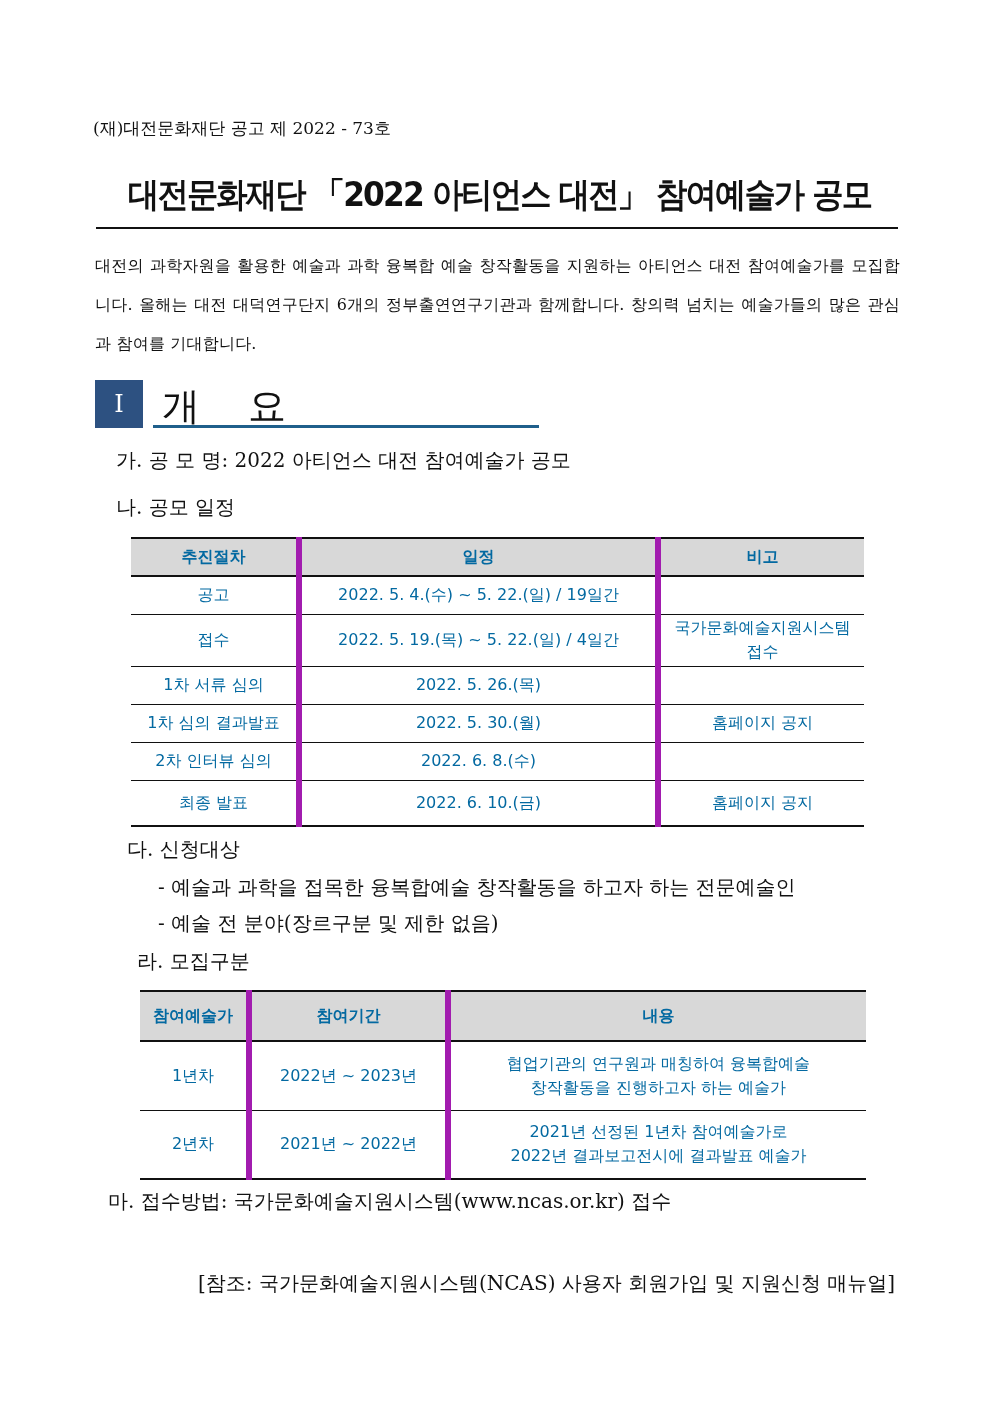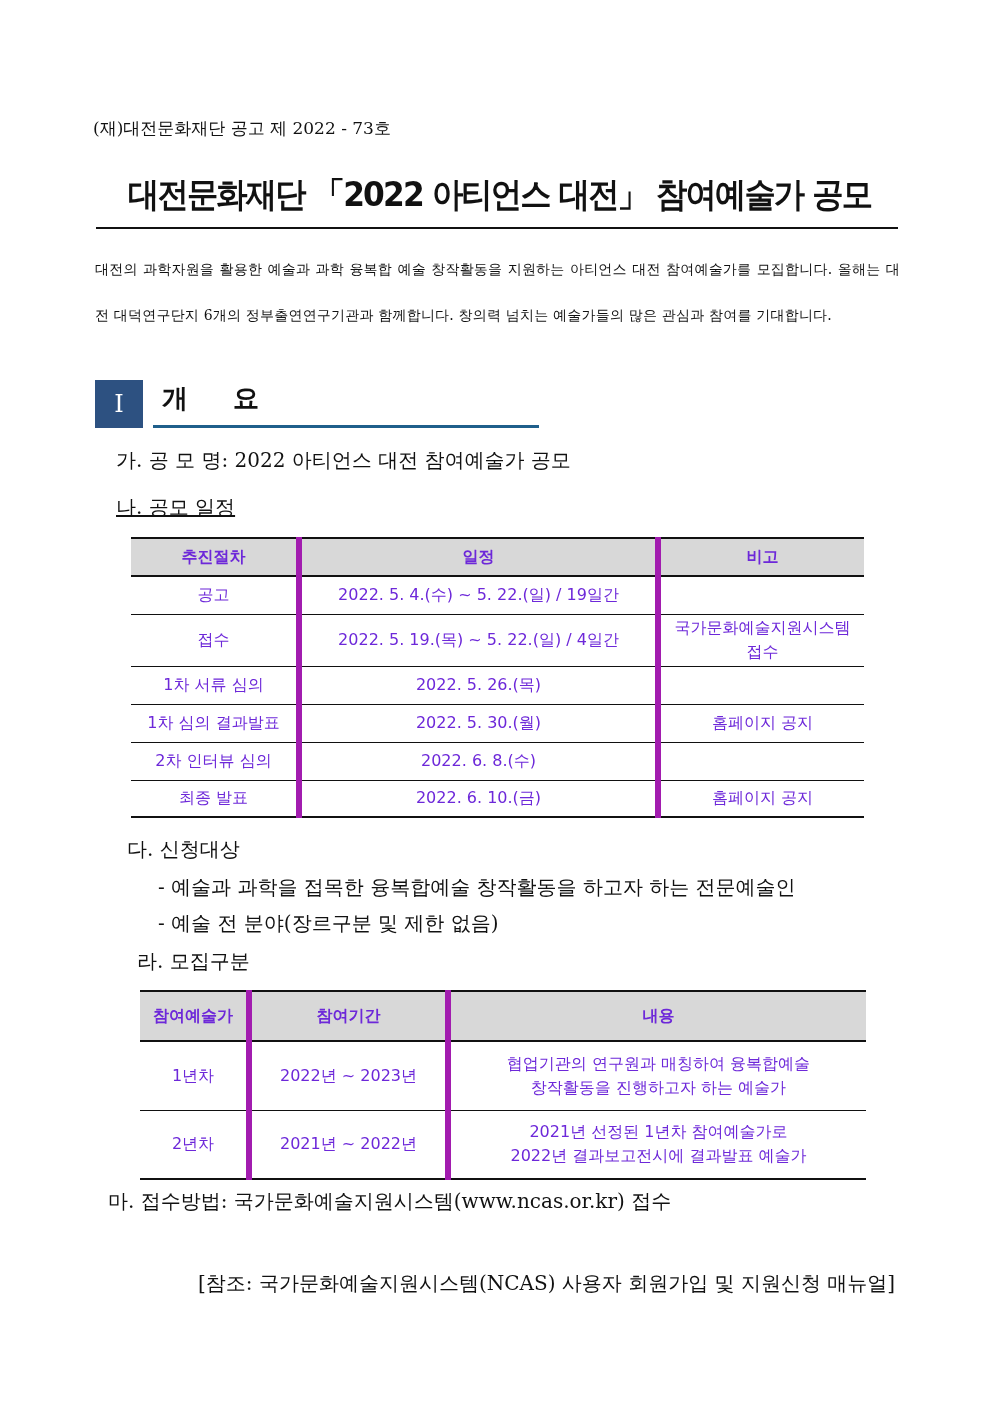--- a/index.html
+++ b/index.html
@@ -3,28 +3,28 @@
 <meta charset="utf-8">
 <style>
   html, body { margin: 0; padding: 0; background: #ffffff; }
   body { width: 992px; height: 1403px; position: relative; overflow: hidden;
          font-family: "DejaVu Serif", "Liberation Serif", serif; color: #111; }
   .abs { position: absolute; }
   .notice-no { left: 93px; top: 117px; font-size: 17px; letter-spacing: 0px; white-space: nowrap; }
   .doc-title { left: 96px; top: 172px; width: 800px; text-align: center; font-family: "DejaVu Sans", "Liberation Sans", sans-serif;
                font-weight: bold; font-size: 34px; letter-spacing: -2px; white-space: nowrap; transform: scaleX(0.92); transform-origin: center; }
   .title-rule { left: 96px; top: 227px; width: 802px; height: 2px; background: #111; }
-  .intro { left: 95px; top: 246px; width: 805px; font-size: 14px; line-height: 46px; text-align: justify; letter-spacing: 0.2px; }
+  .intro { left: 95px; top: 246px; width: 805px; font-size: 16px; line-height: 39px; text-align: justify; letter-spacing: 0.2px; }
   .sec-box { left: 95px; top: 380px; width: 48px; height: 48px; background: #2d5181; color: #fff;
              font-family: "DejaVu Serif", serif; font-size: 24px; display: flex; align-items: center; justify-content: center; }
-  .sec-title { left: 162px; top: 381px; font-family: "DejaVu Sans", "Liberation Sans", sans-serif; font-weight: bold; font-size: 26px; letter-spacing: 18px; white-space: nowrap; }
+  .sec-title { left: 162px; top: 381px; font-family: "DejaVu Sans", "Liberation Sans", sans-serif; font-weight: normal; font-size: 38px; letter-spacing: 18px; white-space: nowrap; }
   .sec-rule { left: 153px; top: 425px; width: 386px; height: 3px; background: #1f5f8b; }
   .item { font-size: 20px; white-space: nowrap; }
   table.t { position: absolute; border-collapse: collapse; font-family: "DejaVu Sans", "Liberation Sans", sans-serif;
-            font-size: 16px; color: #6d28d9; }
+            font-size: 16px; color: #0369a1; }
   table.t th, table.t td { text-align: center; vertical-align: middle; padding: 0 4px; line-height: 24px; }
   table.t th { background: #d8d8d8; font-weight: bold; }
   table.t tr { border-top: 1px solid #111; border-bottom: 1px solid #111; }
   table.t tr.first { border-top: 2px solid #111; }
   table.t tr.head { border-bottom: 2px solid #111; }
   table.t tr.last { border-bottom: 2px solid #111; }
   table.t th + th, table.t td + td { border-left: 6px solid #a21caf; }
   .sched { left: 131px; top: 537px; width: 733px; }
   .sched col.c1 { width: 168px; } .sched col.c2 { width: 359px; } .sched col.c3 { width: 206px; }
   .recruit { left: 140px; top: 990px; width: 726px; }
@@ -37,21 +37,21 @@
 <div class="abs doc-title">대전문화재단 「2022 아티언스 대전」 참여예술가 공모</div>
 <div class="abs title-rule"></div>
 
 <div class="abs intro">대전의 과학자원을 활용한 예술과 과학 융복합 예술 창작활동을 지원하는 아티언스 대전 참여예술가를 모집합니다. 올해는 대전 대덕연구단지 6개의 정부출연연구기관과 함께합니다. 창의력 넘치는 예술가들의 많은 관심과 참여를 기대합니다.</div>
 
 <div class="abs sec-box">Ⅰ</div>
 <div class="abs sec-title">개 요</div>
 <div class="abs sec-rule"></div>
 
 <div class="abs item" style="left:116px; top:447px;">가. 공 모 명: 2022 아티언스 대전 참여예술가 공모</div>
-<div class="abs item" style="left:116px; top:494px;text-decoration:underline;">나. 공모 일정</div>
+<div class="abs item" style="left:116px; top:494px;">나. 공모 일정</div>
 
 <table class="t sched">
   <colgroup>
       <col class="c1">
       <col class="c2">
       <col class="c3">
     </colgroup>
   <tbody>
       <tr class="first head" style="height:38px;">
     <th>추진절차</th>
@@ -79,21 +79,21 @@
   <tr style="height:38px;">
     <td>1차 심의 결과발표</td>
     <td>2022. 5. 30.(월)</td>
     <td>홈페이지 공지</td>
   </tr>
   <tr style="height:38px;">
     <td>2차 인터뷰 심의</td>
     <td>2022. 6. 8.(수)</td>
     <td></td>
   </tr>
-  <tr class="last" style="height:37px;">
+  <tr class="last" style="height:46px;">
     <td>최종 발표</td>
     <td>2022. 6. 10.(금)</td>
     <td>홈페이지 공지</td>
   </tr>
 </tbody>
   </table>
 
 <div class="abs item" style="left:127px; top:836px;">다. 신청대상</div>
 <div class="abs item" style="left:158px; top:874px;">- 예술과 과학을 접목한 융복합예술 창작활동을 하고자 하는 전문예술인</div>
 <div class="abs item" style="left:158px; top:910px;">- 예술 전 분야(장르구분 및 제한 없음)</div>

